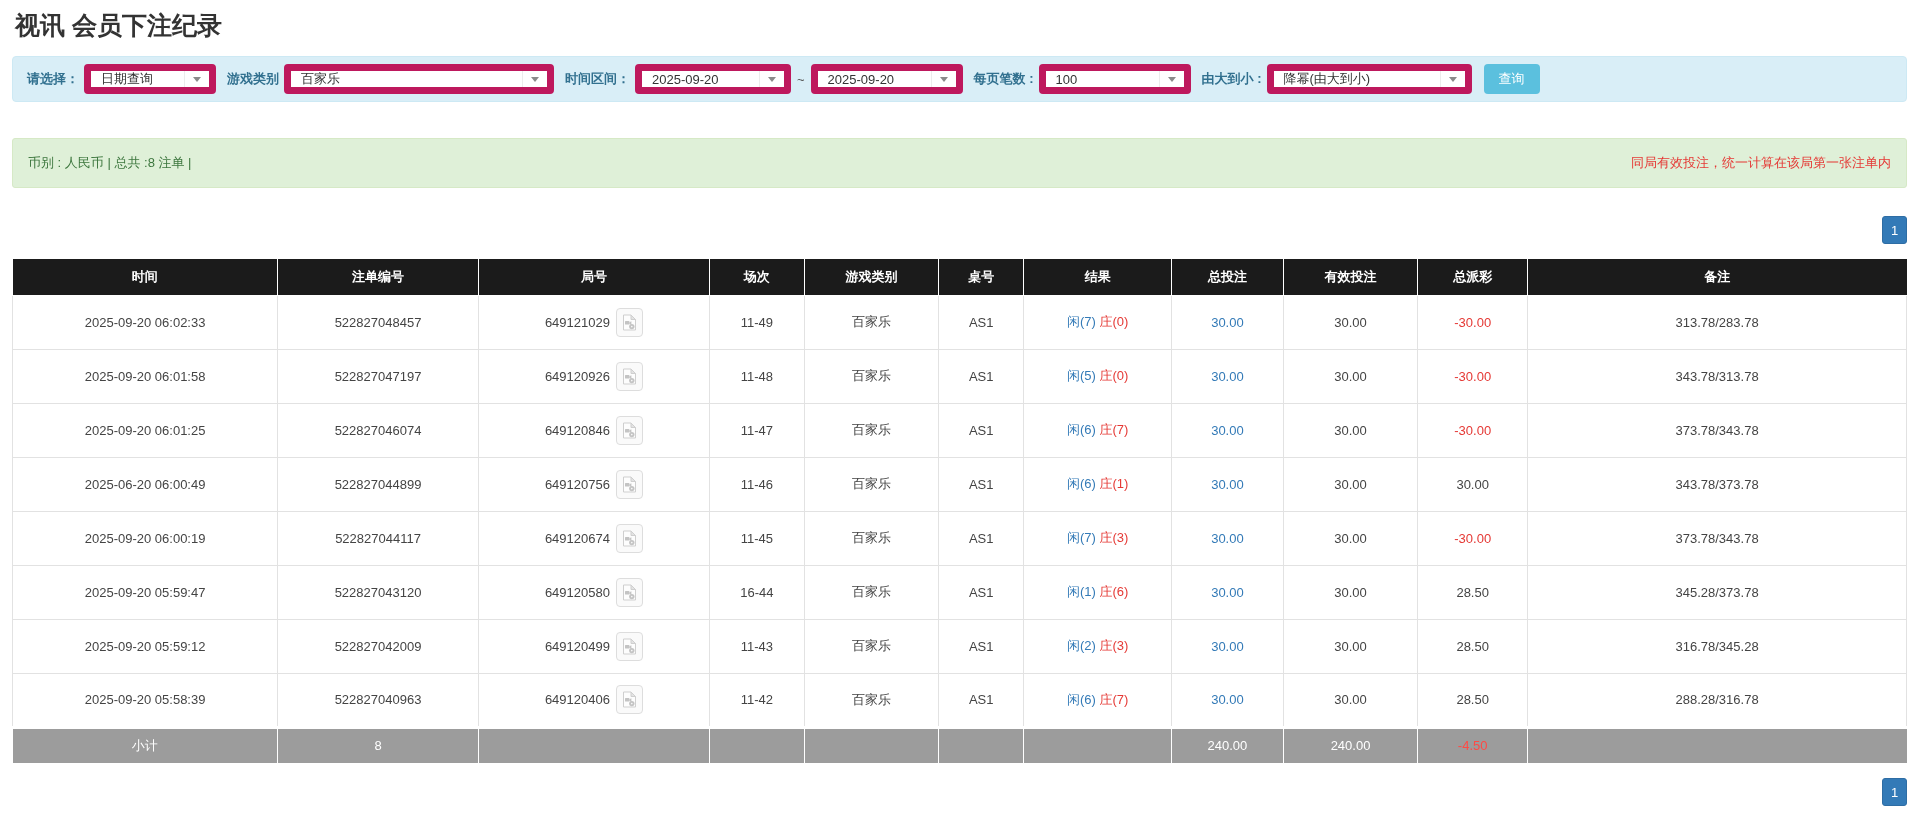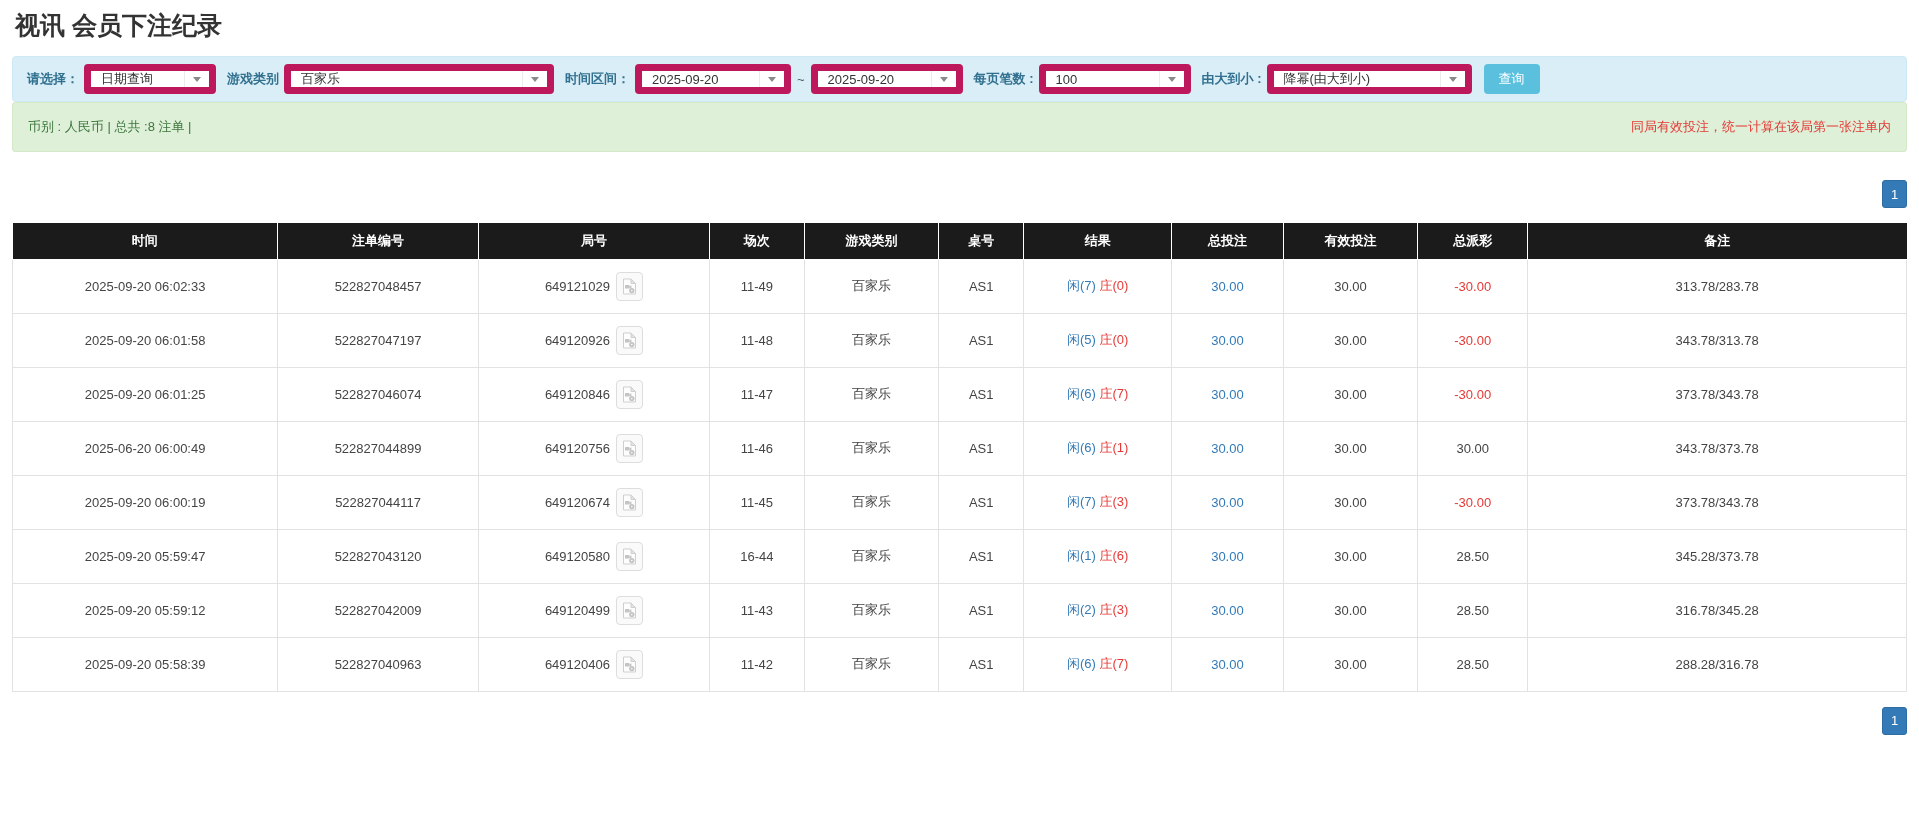--- a/index.html
+++ b/index.html
@@ -27,21 +27,21 @@
   .combo-text{font-size:13px;color:#333;padding:0 10px;display:flex;align-items:center;flex:1;white-space:nowrap;overflow:hidden;}
   .combo-arrow{width:25px;display:flex;align-items:center;justify-content:center;border-left:1px solid #ececec;}
   .combo-arrow::after{content:'';border-left:4px solid transparent;border-right:4px solid transparent;border-top:5px solid #8a8a8a;}
   .tilde{font-size:13px;color:#555;margin:0 6px;}
   .btn-search{
     background:var(--accent);color:#fff;border:none;border-radius:4px;height:30px;
     padding:0 15px;font-size:13px;margin-left:12px;cursor:pointer;
   }
   
   .summary-bar{
-    height:50px;background:var(--green-bg);border:1px solid #d6e9c6;
+    margin-top:36px;height:50px;background:var(--green-bg);border:1px solid #d6e9c6;
     border-radius:3px;display:flex;align-items:center;justify-content:space-between;padding:12px 15px;
   }
   .summary-left{font-size:13px;color:var(--green-text);}
   .summary-right{font-size:13px;color:var(--red);}
   
   .pager-row{display:flex;justify-content:flex-end;}
   .pager-row.top{margin-top:28px;}
   .pager-row.bottom{margin-top:15px;}
   .page-btn{
     min-width:25px;height:28px;background:var(--link-blue);color:#fff;border:1px solid #2e6da4;
@@ -352,20 +352,33 @@
             </span></td>
           <td>11-42</td>
           <td>百家乐</td>
           <td>AS1</td>
           <td><span class="res-xian">闲(6)</span> <span class="res-zhuang">庄(7)</span></td>
           <td><span class="link">30.00</span></td>
           <td>30.00</td>
           <td><span class="">28.50</span></td>
           <td>288.28/316.78</td>
         </tr>
+        <tr class="sum-row">
+          <td>小计</td>
+          <td>8</td>
+          <td></td>
+          <td></td>
+          <td></td>
+          <td></td>
+          <td></td>
+          <td>240.00</td>
+          <td>240.00</td>
+          <td><span class="neg">-4.50</span></td>
+          <td></td>
+        </tr>
       </tbody>
   </table>
 
   <div class="pager-row bottom">
     <span class="page-btn">1</span>
   </div>
 
 </div>
 
 </body></html>

